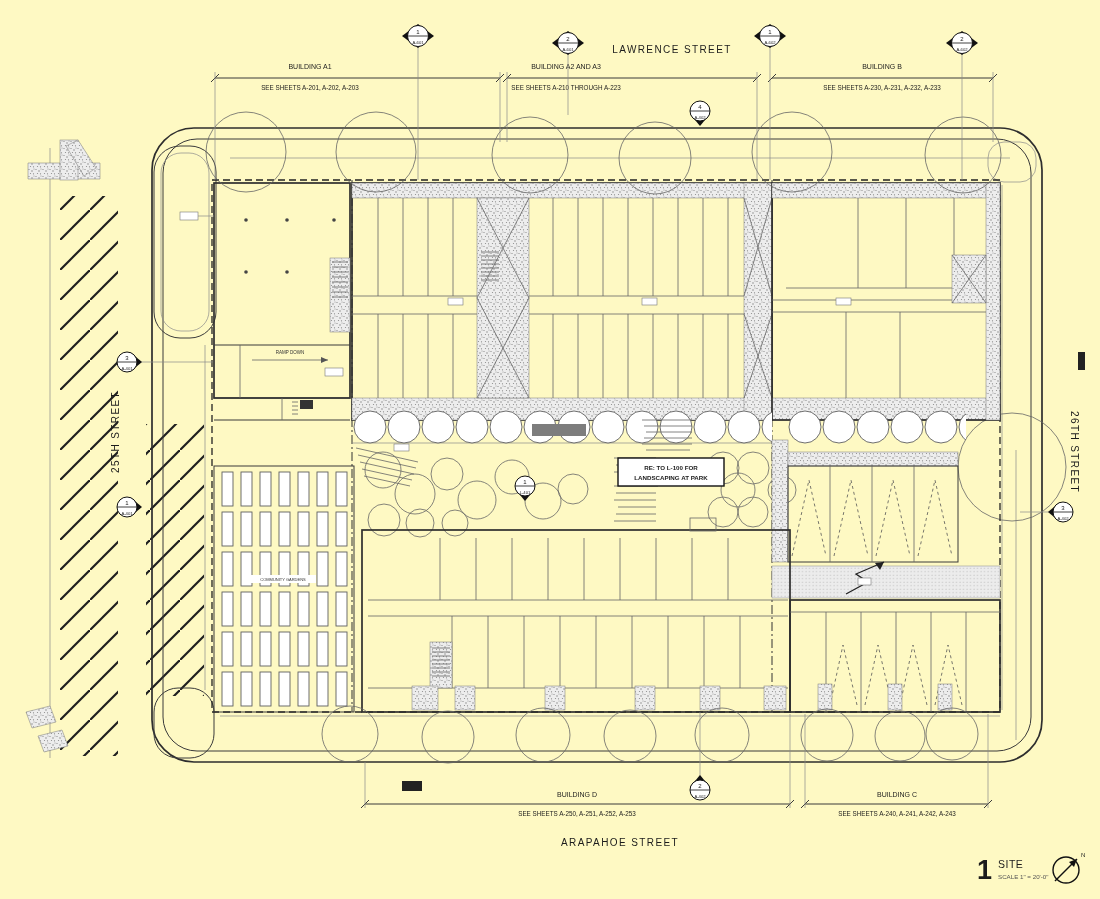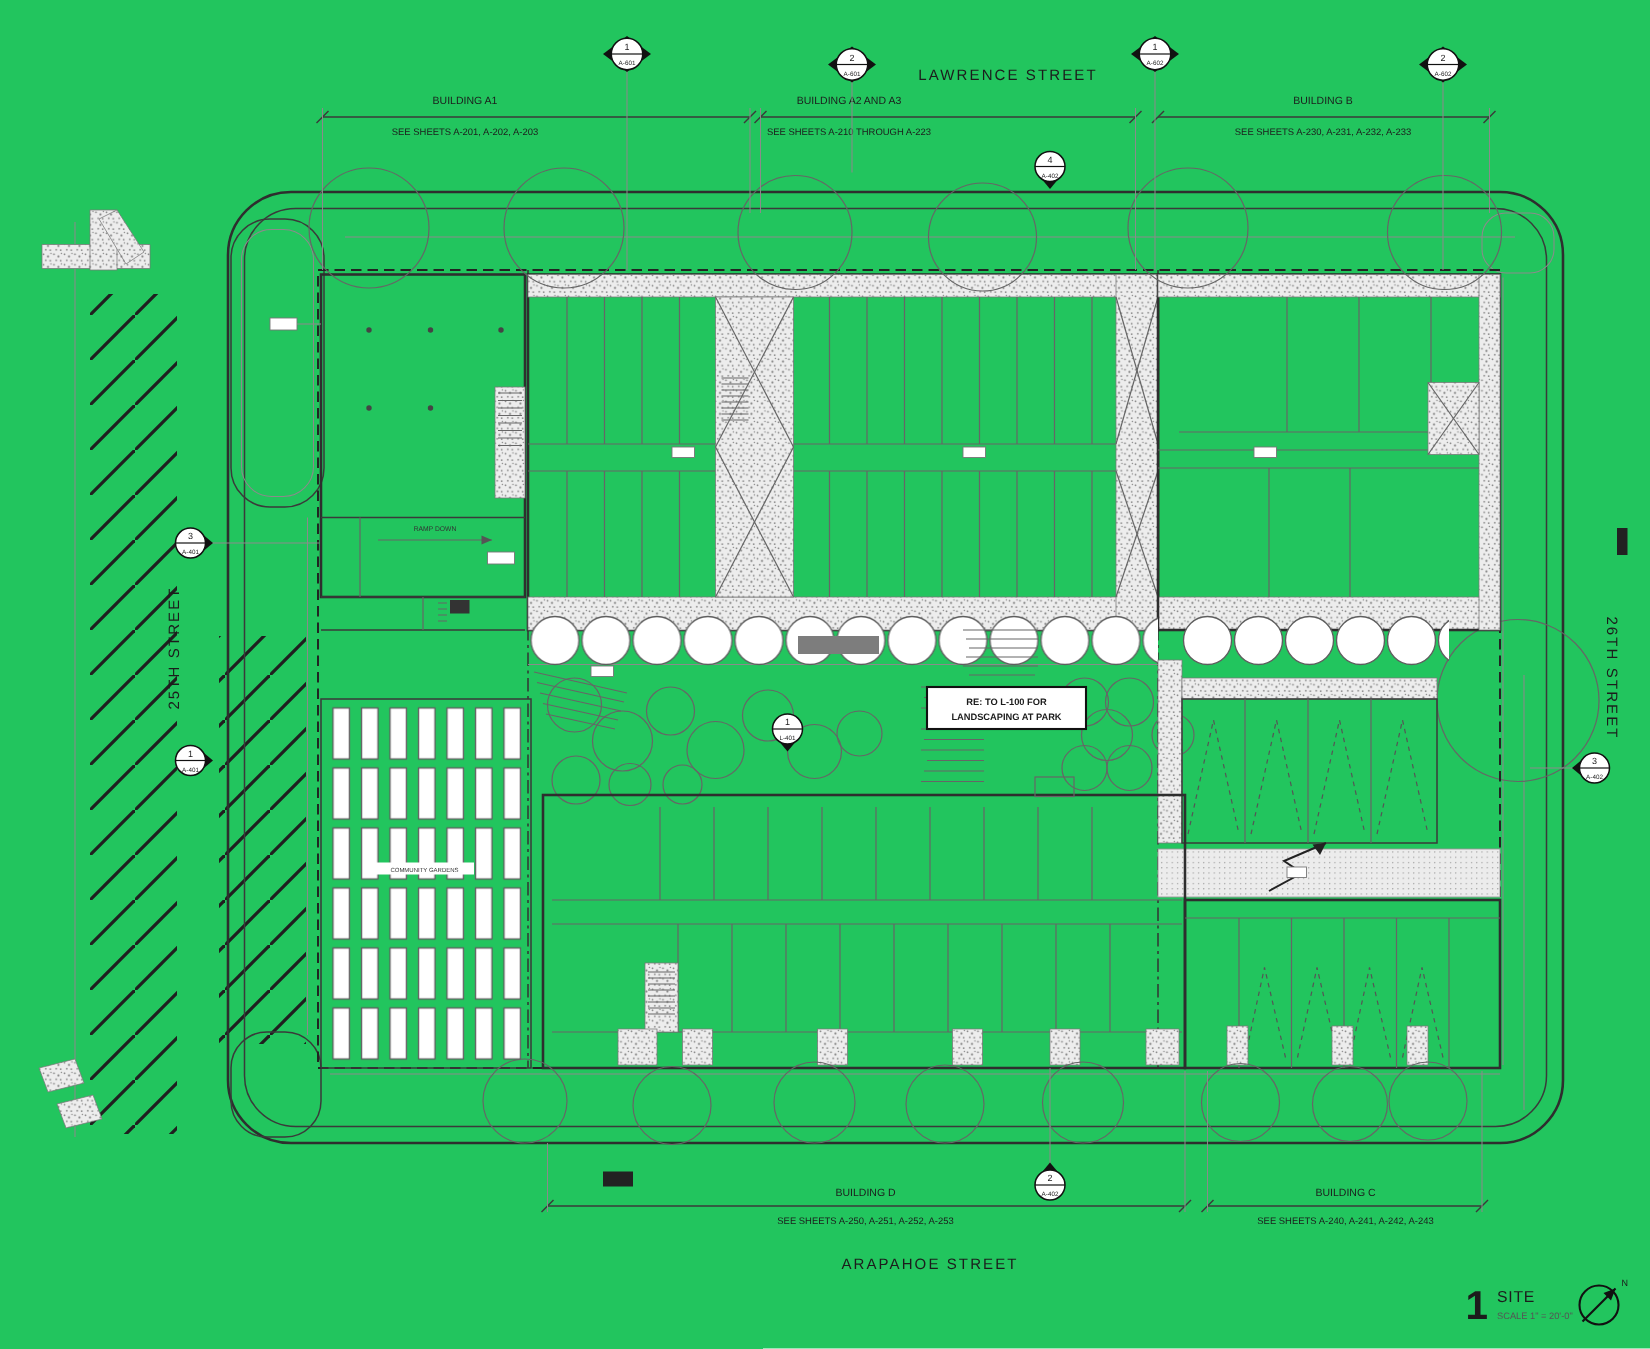--- a/index.html
+++ b/index.html
@@ -1,16 +1,16 @@
 <!DOCTYPE html>
 <html><head>
 <meta charset="utf-8">
 <style>
   html,body{margin:0;padding:0;background:#fff;}
-  #stage{position:relative;width:1100px;height:899px;background:#22c55e;overflow:hidden;
+  #stage{position:relative;width:1100px;height:899px;background:#fef9c3;overflow:hidden;
          font-family:"Liberation Sans",sans-serif;}
   svg{position:absolute;left:0;top:0;}
   text{font-family:"Liberation Sans",sans-serif;fill:#1c1c1c;}
   .ln{stroke:#3a3a3a;stroke-width:1;fill:none;}
   .ln2{stroke:#2e2e2e;stroke-width:1.7;fill:none;}
   .thin{stroke:#8b8b8b;stroke-width:.7;fill:none;}
   .med{stroke:#666;stroke-width:.8;fill:none;}
   .dash{stroke:#222;stroke-width:1.3;fill:none;stroke-dasharray:7,4;}
   .dashdot{stroke:#333;stroke-width:1;fill:none;stroke-dasharray:9,3,2,3;}
   .dashv{stroke:#555;stroke-width:.8;fill:none;stroke-dasharray:3,3;}

